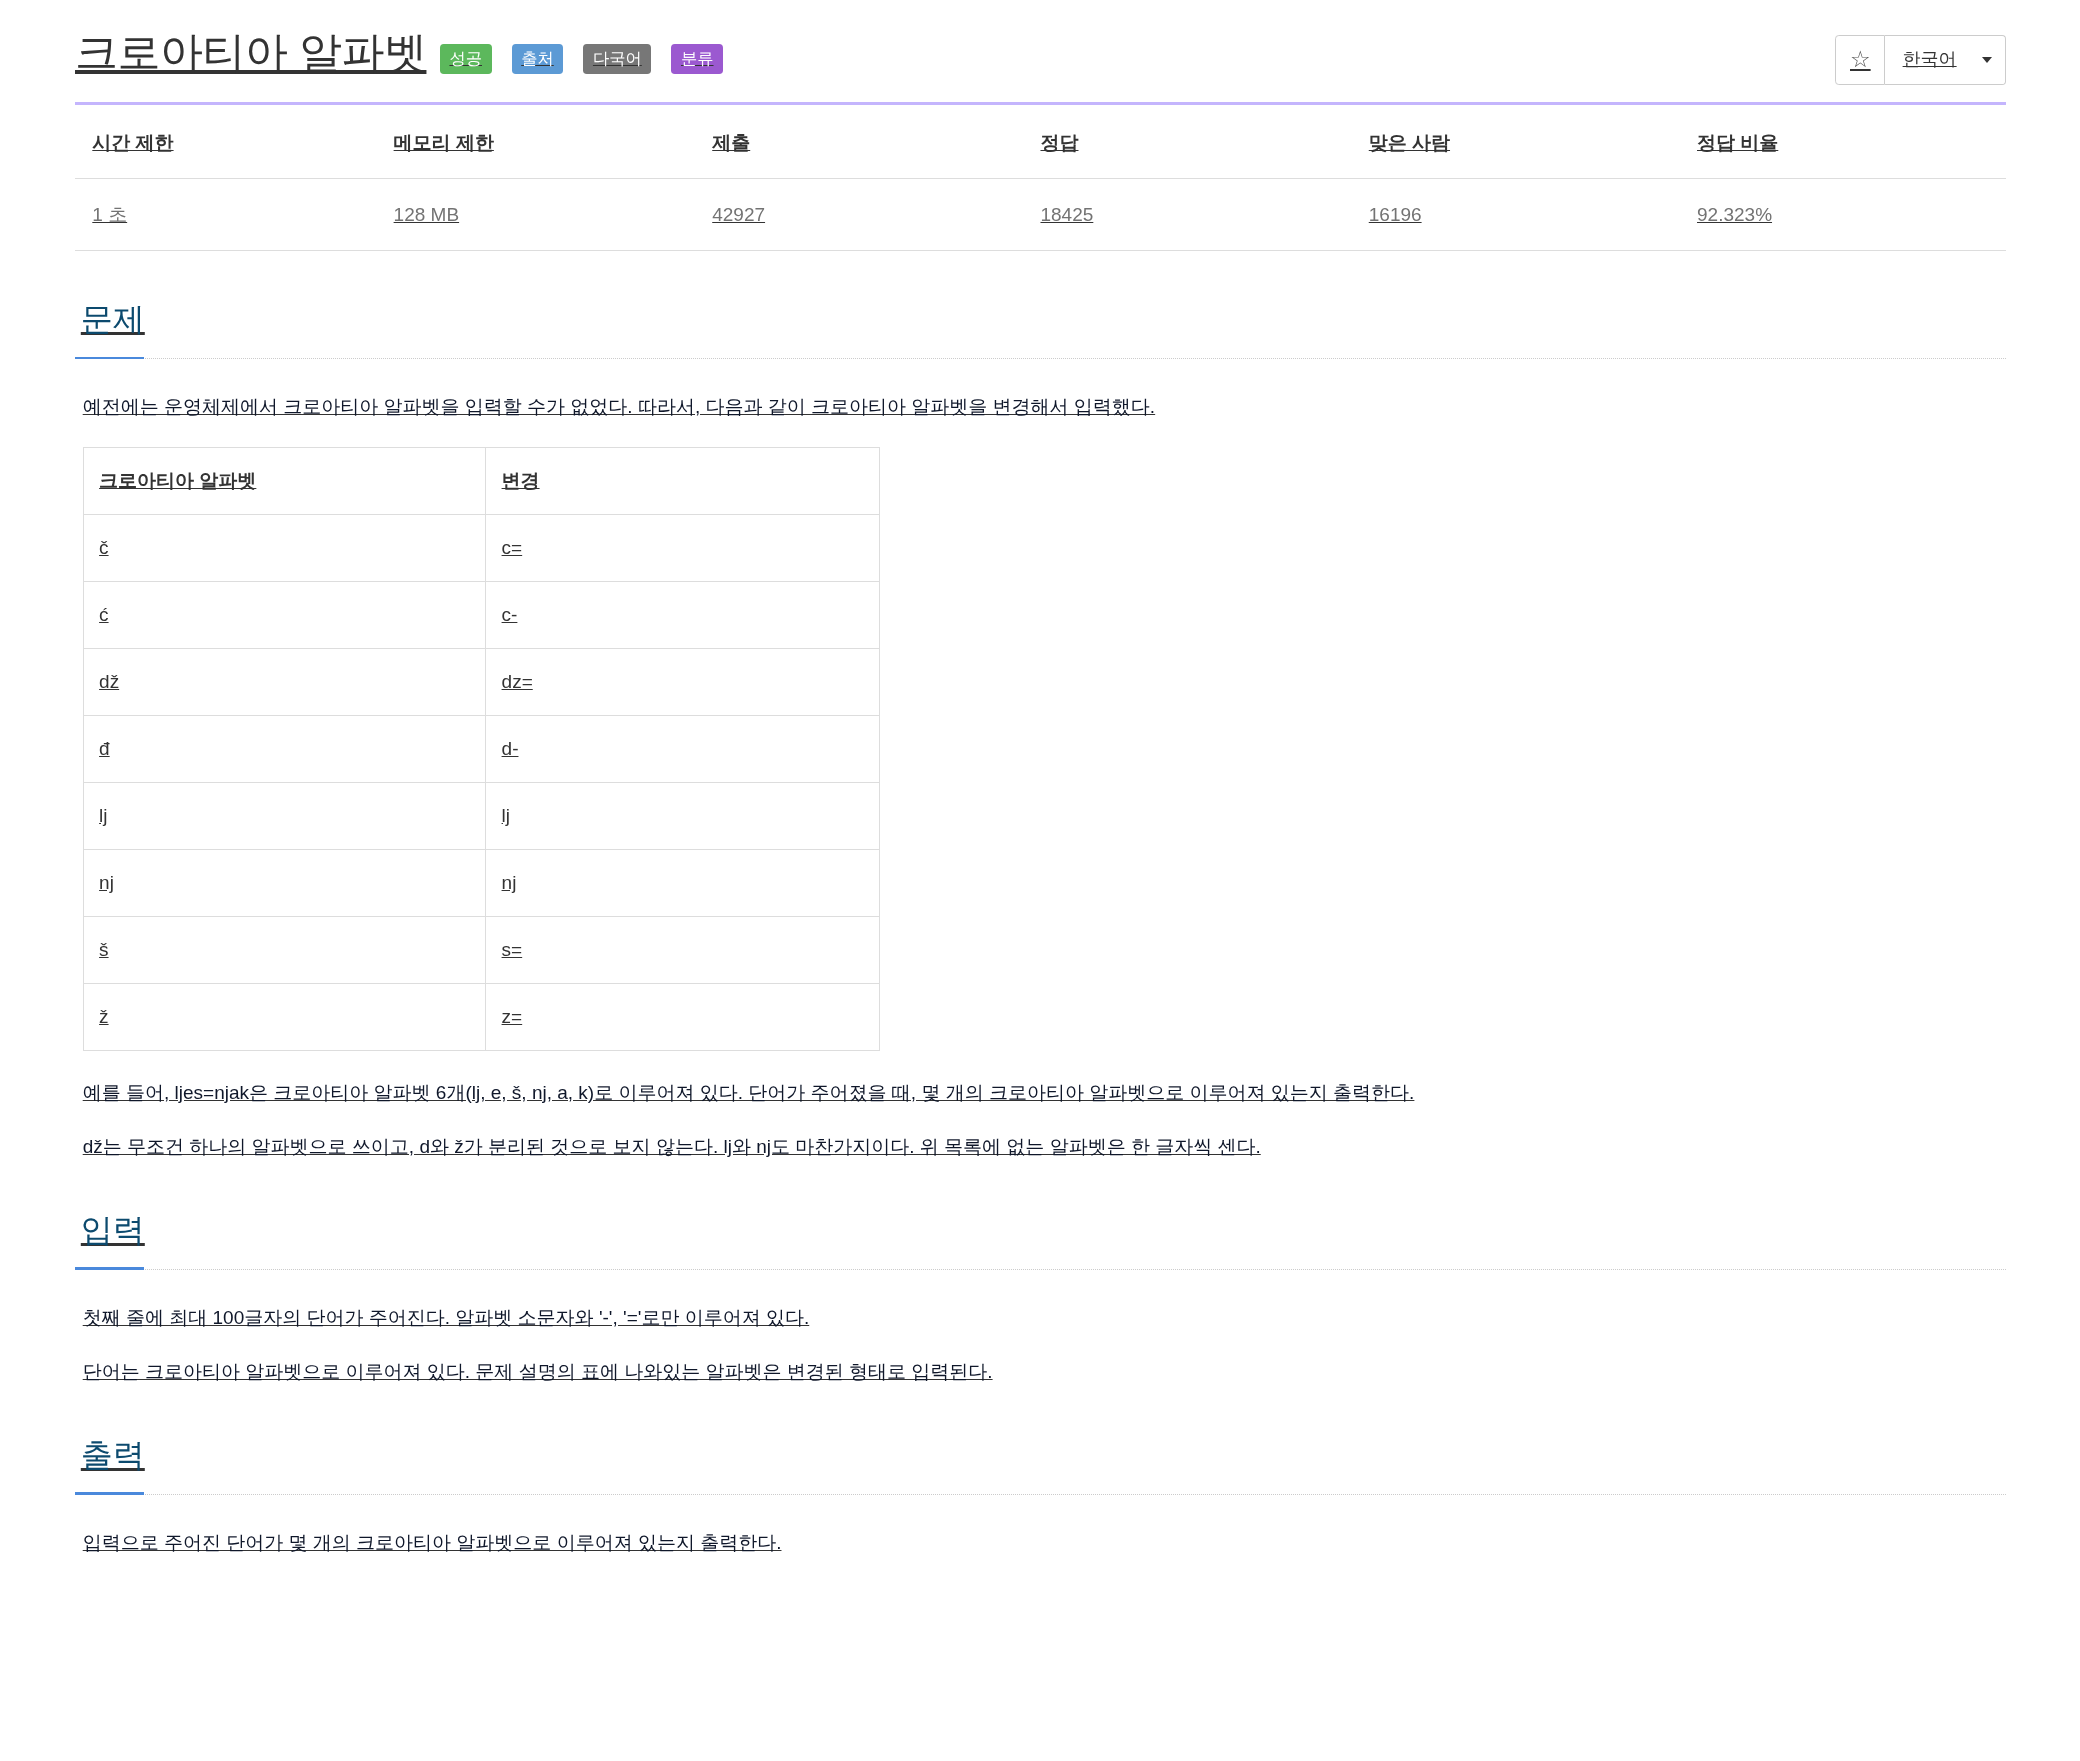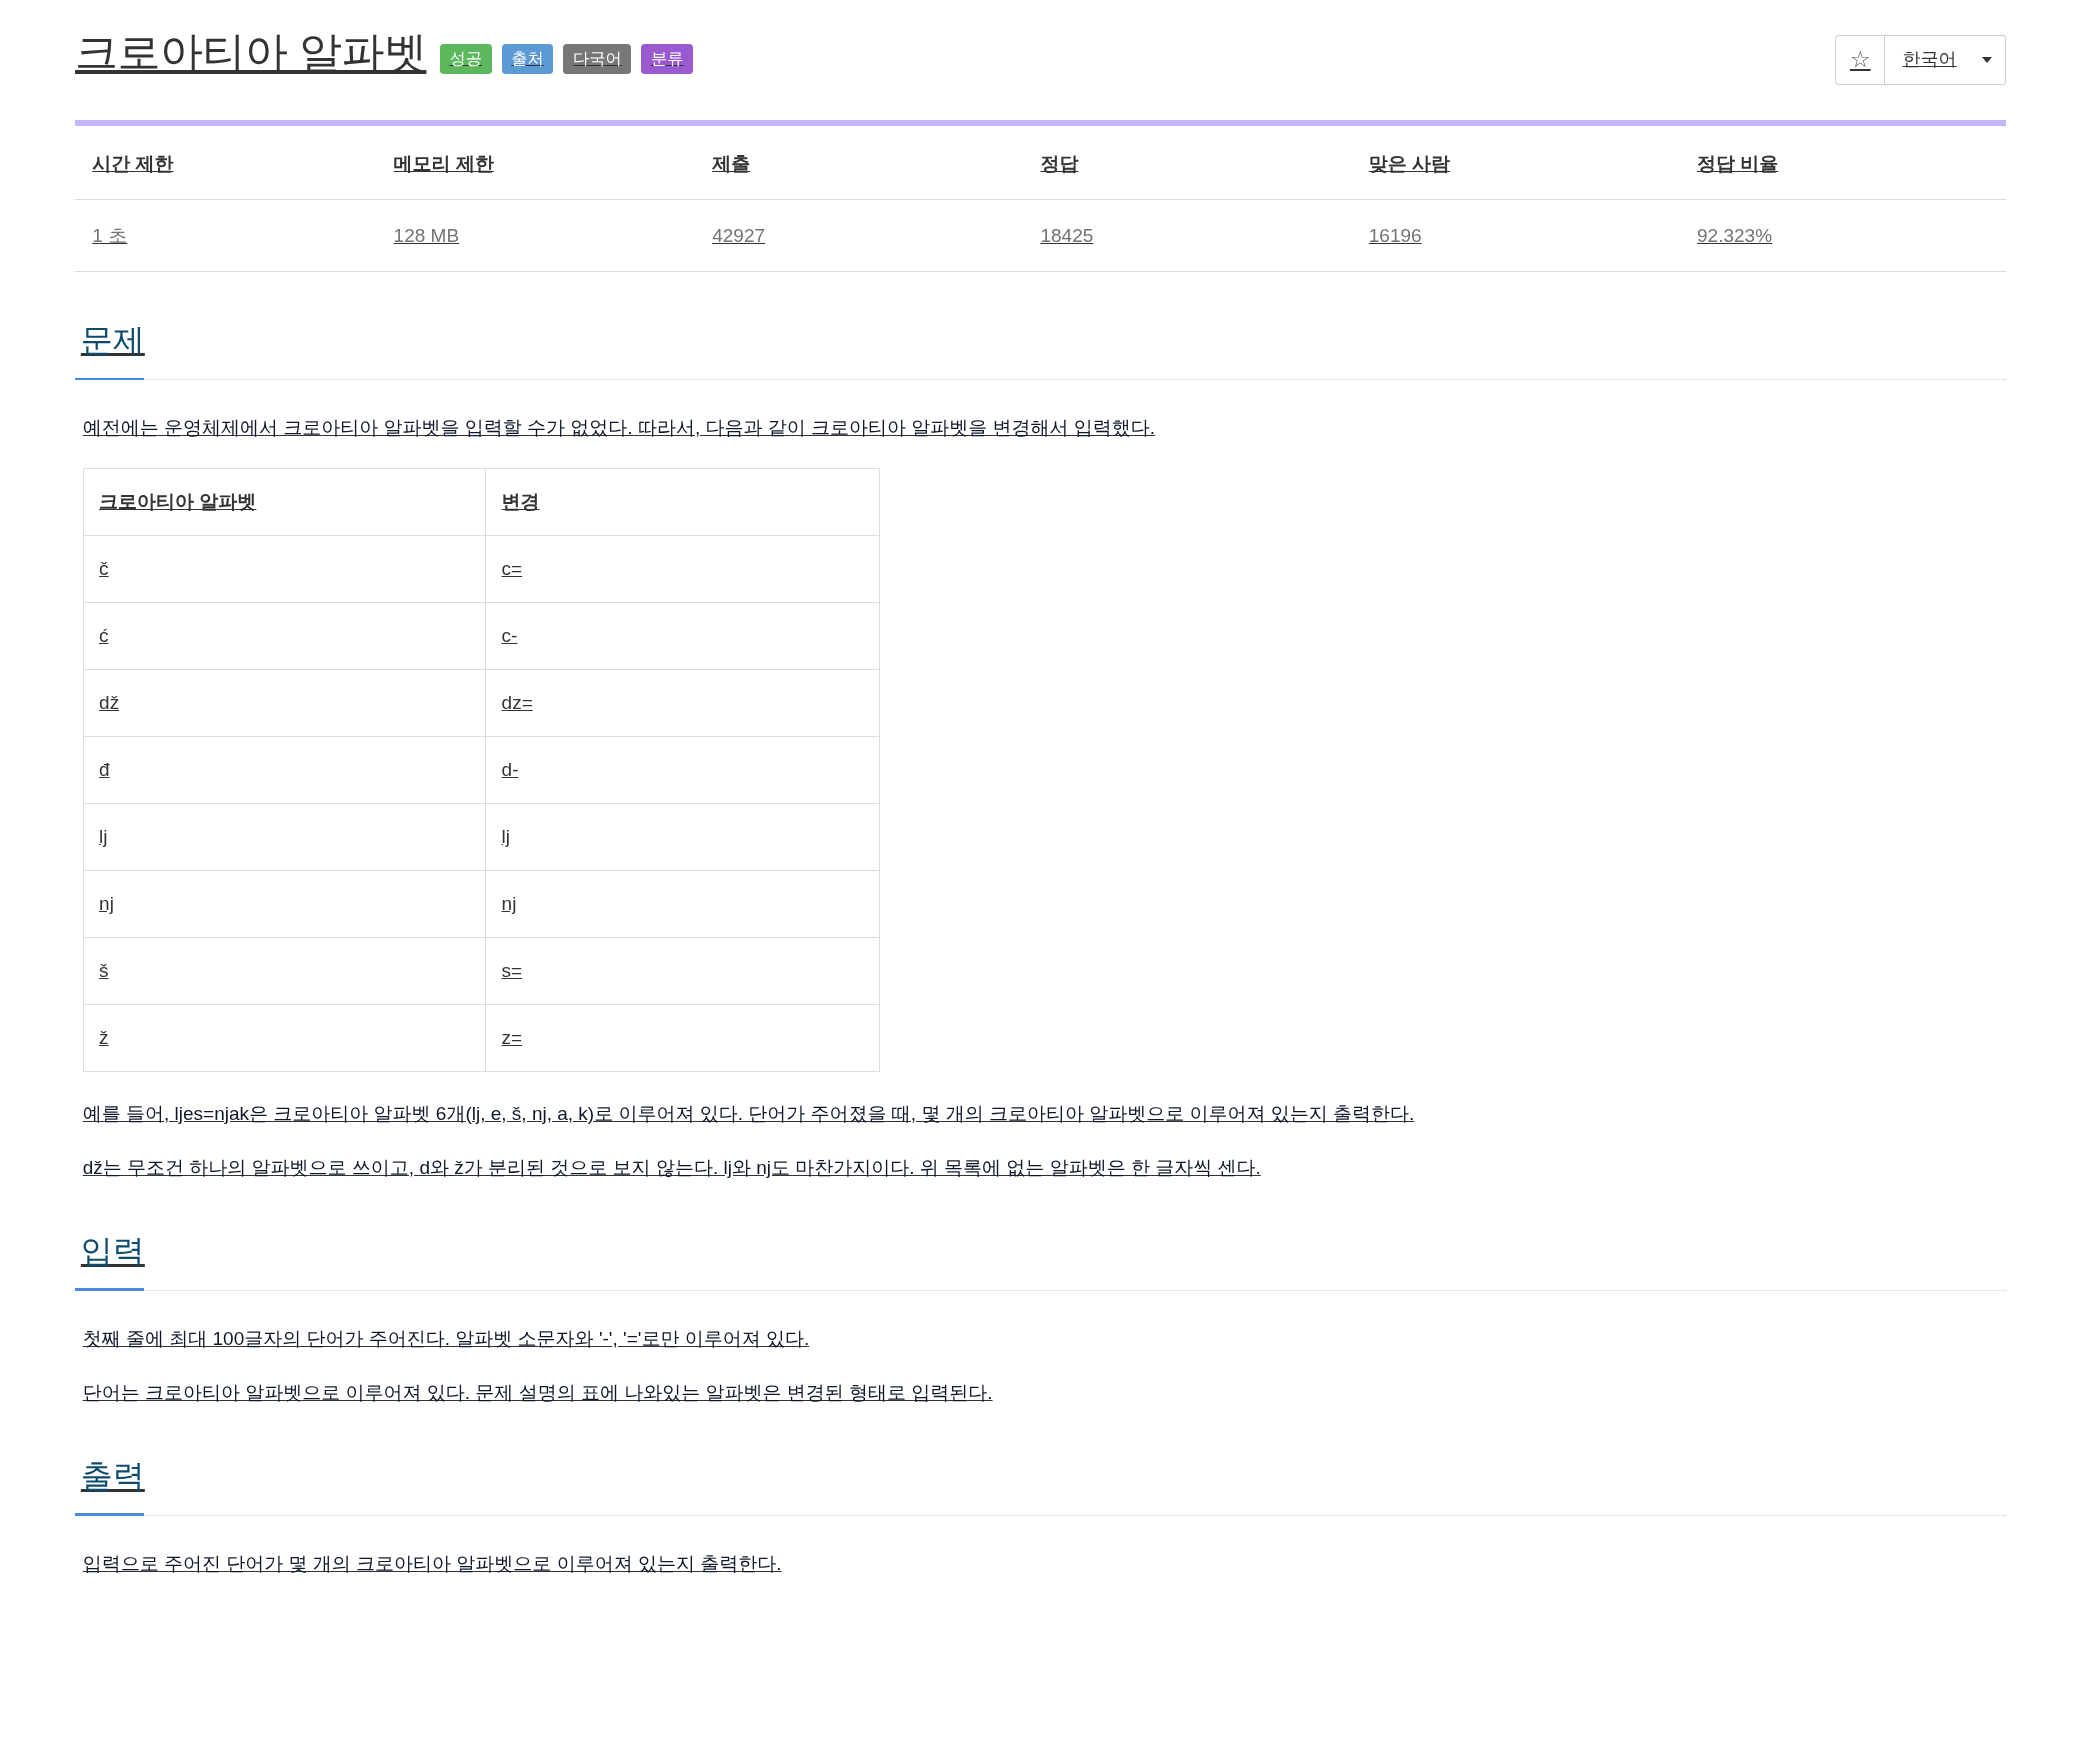--- a/index.html
+++ b/index.html
@@ -38,21 +38,21 @@
     font-size: 43px;
     font-weight: 400;
     color: #333333;
     margin: 0;
     line-height: 1.1;
     letter-spacing: -0.5px;
   }
   .badges {
     display: flex;
     align-items: center;
-    gap: 10px;
+    gap: 20px;
     padding-top: 13.4px;
     text-align: right;
   }
   .badge {
     display: inline-block;
     font-size: 16.3px;
     line-height: 1;
     padding: 6.7px 9.6px 7.7px 9.6px;
     border-radius: 3.8px;
     color: #ffffff;
@@ -100,22 +100,22 @@
   .caret {
     width: 0; height: 0;
     border-left: 5.8px solid transparent;
     border-right: 5.8px solid transparent;
     border-top: 6.7px solid #333333;
     display: inline-block;
   }
 
   
   .stats-wrap {
-    margin-top: 35px;
-    border-top: 6px solid #c4b5fd;
+    margin-top: 17px;
+    border-top: 3px solid #c4b5fd;
   }
   table.stats {
     width: 100%;
     border-collapse: collapse;
     font-size: 19px;
   }
   table.stats th {
     text-align: left;
     font-weight: 700;
     color: #333333;

